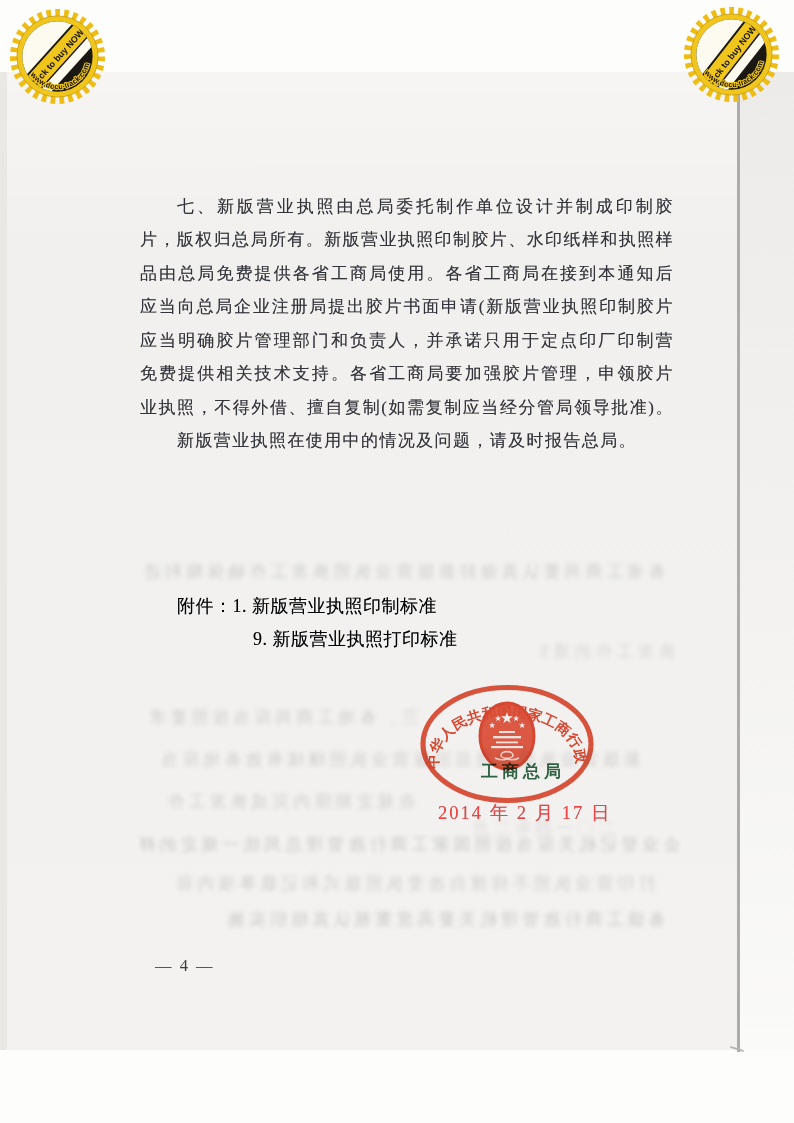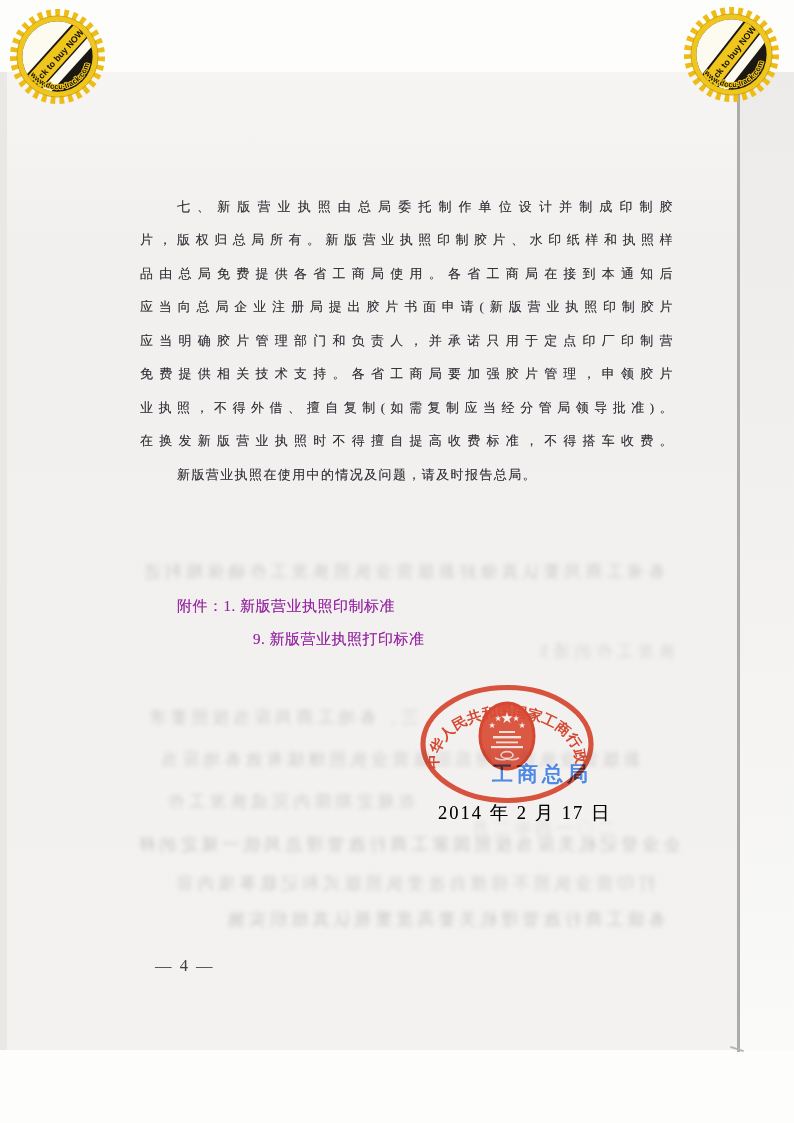--- a/index.html
+++ b/index.html
@@ -15,46 +15,46 @@
   }
   .page-left-shade{position:absolute;left:0;top:72px;width:7px;height:978px;background:#e9e8e4;}
   .page-edge-line{position:absolute;left:737px;top:72px;width:3px;height:980px;background:#adacaa;}
   .right-strip{position:absolute;left:740px;top:72px;width:54px;height:978px;
     background:linear-gradient(180deg,#ecebe9 0%,#f3f2f0 55%,#fafaf8 100%);}
   .corner-tick{position:absolute;left:730px;top:1048px;width:14px;height:2px;background:#b5b4b2;transform:rotate(18deg);}
 
   
   .doc-text{
     position:absolute;left:140px;top:190px;width:533px;
-    font-size:13px;line-height:33.45px;color:#33333a;
+    font-size:17px;line-height:33.45px;color:#33333a;
     text-shadow:0 0 .5px rgba(40,40,48,.45);
     letter-spacing:.4px;
   }
   .jline{text-align:justify;text-align-last:justify;}
   .indent{text-indent:37px;}
   .endline{text-align:justify;text-align-last:left;letter-spacing:1.4px;}
 
   .attachments{
     position:absolute;left:177px;top:590px;width:520px;
-    font-size:15px;line-height:33.4px;color:#a21caf;
+    font-size:18px;line-height:33.4px;color:#000000;
     text-shadow:0 0 .5px rgba(40,40,48,.45);letter-spacing:.5px;
   }
   .att-cont{padding-left:76px;}
 
   
   .seal{position:absolute;left:417px;top:671px;width:180px;height:150px;
     mix-blend-mode:multiply;opacity:.94;}
   .seal-overlap{
-    position:absolute;left:492px;top:760px;width:120px;
-    font-size:21px;font-weight:bold;color:#3b82f6;letter-spacing:4px;
+    position:absolute;left:481px;top:760px;width:120px;
+    font-size:17px;font-weight:bold;color:#14532d;letter-spacing:4px;
     opacity:.88;mix-blend-mode:multiply;filter:blur(.3px);
   }
   .doc-date{
     position:absolute;left:438px;top:800px;
-    font-size:18.5px;color:#000000;letter-spacing:2px;
+    font-size:18.5px;color:#ef4444;letter-spacing:2px;
     text-shadow:0 0 .5px rgba(40,40,48,.4);
   }
   .page-number{
     position:absolute;left:155px;top:956px;
     font-size:16.5px;color:#3c3c42;letter-spacing:2px;
   }
 
   
   .bleed{
     position:absolute;white-space:nowrap;overflow:hidden;
@@ -87,21 +87,20 @@
 <div class="bleed" style="left:430px;top:817px;width:185px;opacity:.13;">二〇一四年二月</div>
 
 <div class="doc-text">
   <div class="jline indent">七、新版营业执照由总局委托制作单位设计并制成印制胶</div>
   <div class="jline">片，版权归总局所有。新版营业执照印制胶片、水印纸样和执照样</div>
   <div class="jline">品由总局免费提供各省工商局使用。各省工商局在接到本通知后</div>
   <div class="jline">应当向总局企业注册局提出胶片书面申请(新版营业执照印制胶片</div>
   <div class="jline">应当明确胶片管理部门和负责人，并承诺只用于定点印厂印制营</div>
   <div class="jline">免费提供相关技术支持。各省工商局要加强胶片管理，申领胶片</div>
   <div class="jline">业执照，不得外借、擅自复制(如需复制应当经分管局领导批准)。</div>
-  <div class="jline">在换发新版营业执照时不得擅自提高收费标准，不得搭车收费。</div>
   <div class="endline indent">新版营业执照在使用中的情况及问题，请及时报告总局。</div>
 </div>
 
 <div class="attachments">
   <div><span>附件：</span><span>1. 新版营业执照印制标准</span></div>
   <div class="att-cont">9. 新版营业执照打印标准</div>
 </div>
 
 <div class="seal-overlap">工商总局</div>
 <div class="doc-date">2014 年 2 月 17 日</div>

